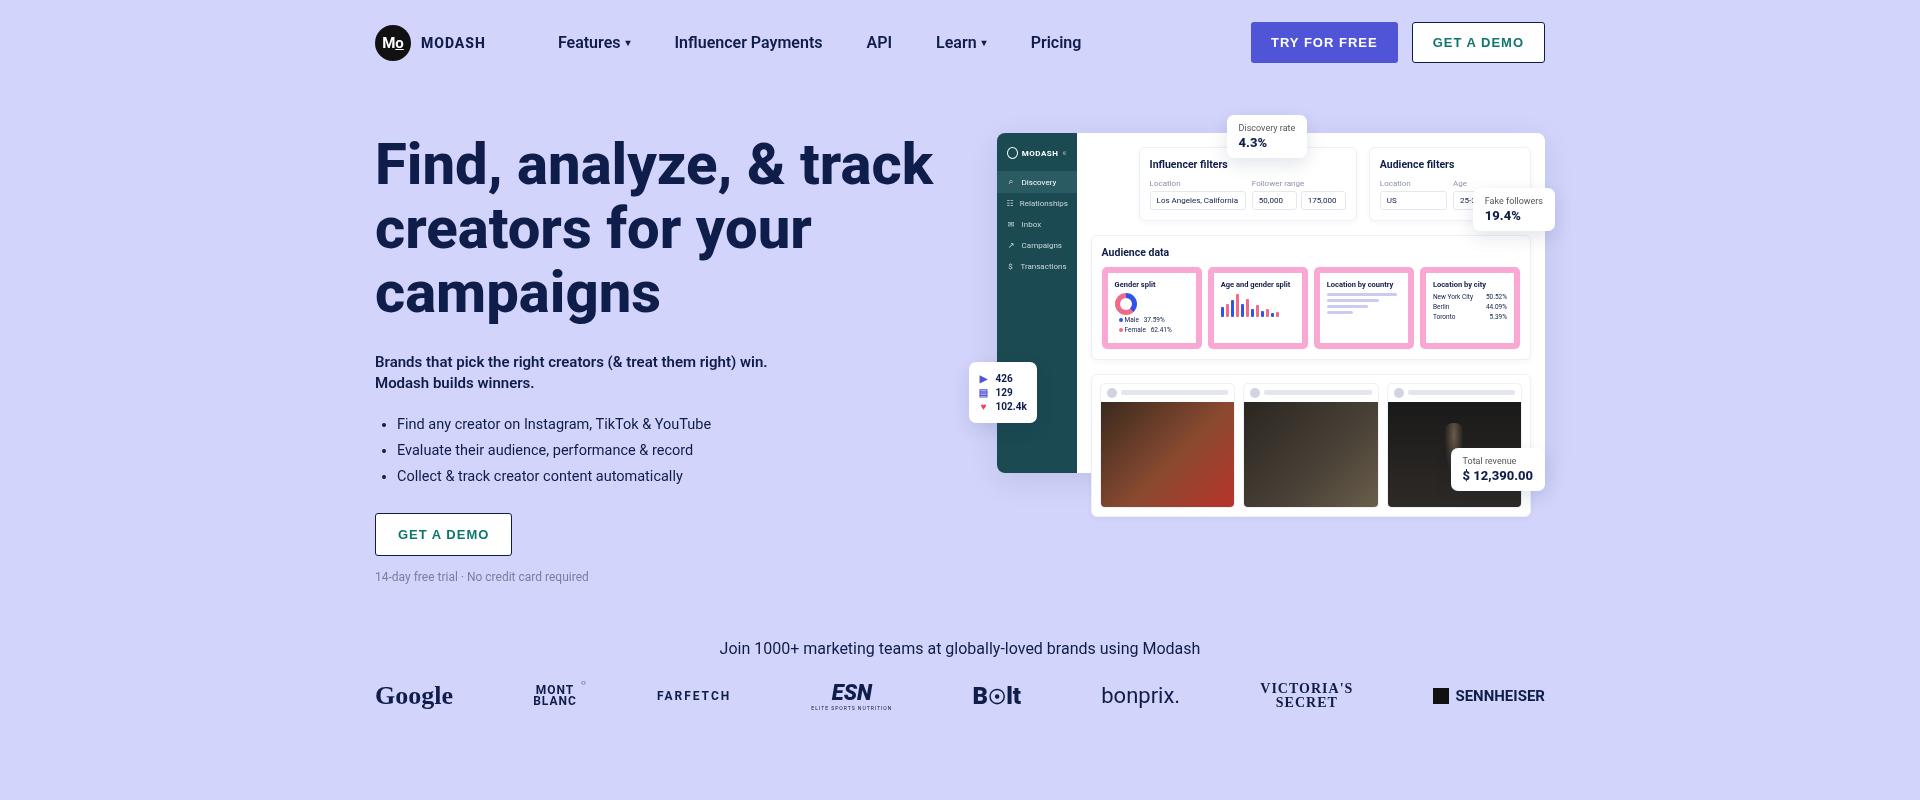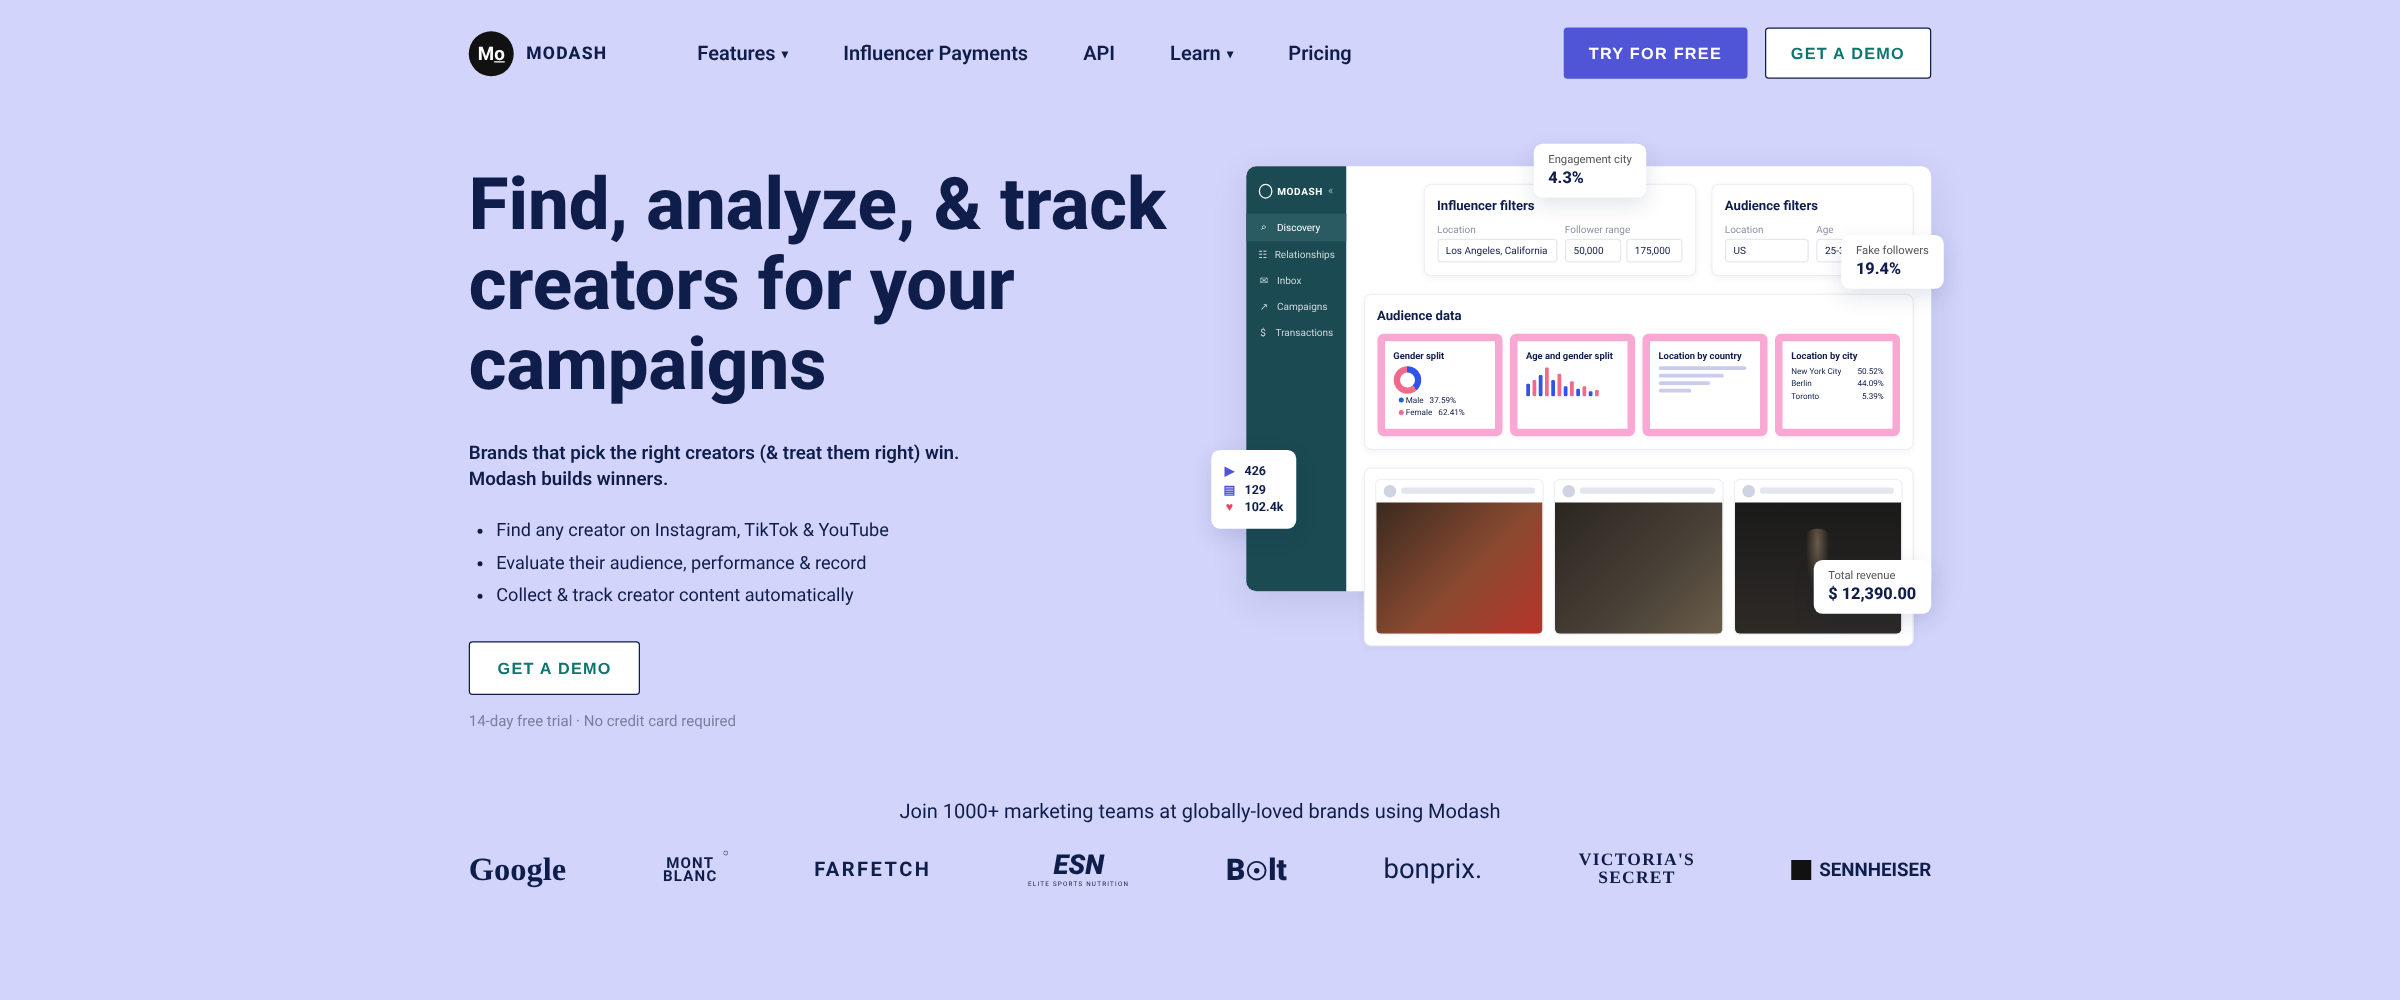--- a/index.html
+++ b/index.html
@@ -87,21 +87,21 @@
 .mi-comment { color:#4f55d6; }
 .mi-heart { color:#f1415f; }
 
 
 .brands-h { text-align:center; font-size:16px; padding:45px 0 22px; }
 .brands { display:flex; justify-content:space-between; align-items:center; gap:20px; flex-wrap:wrap; padding-bottom:30px; }
 .brand { color:#0f1d4a; font-weight:700; text-align:center; }
 .b-google { font-family:serif; font-size:26px; }
 .b-mb { font-size:12px; letter-spacing:1px; line-height:.9; position:relative; }
 .b-mb .r { position:absolute; top:-6px; right:-10px; font-size:8px; }
-.b-ff { font-size:16px; letter-spacing:2px; }
+.b-ff { font-size:12px; letter-spacing:2px; }
 .b-esn { font-style:italic; font-size:22px; font-weight:900; }
 .b-esn-sub { display:block; font-size:5px; letter-spacing:1px; font-style:normal; font-weight:400; }
 .b-bolt { font-size:24px; font-weight:900; }
 .b-bp { font-size:22px; font-weight:400; }
 .b-vs { font-family:serif; font-size:14px; letter-spacing:1px; line-height:1; }
 .b-sen { display:flex; align-items:center; gap:6px; font-size:15px; }
 .sen-sq { width:16px; height:16px; background:#111; }
 </style>
 </head>
 <body>
@@ -294,21 +294,21 @@
                     <span class="av"></span>
                     <span class="nm"></span>
                   </div>
                   <div class="ph ph3"></div>
                 </div>
             </div>
           </div>
         </div>
 
         <div class="bubble bub-eng">
-          <div class="bubble-t">Engagement city</div>
+          <div class="bubble-t">Discovery rate</div>
           <div class="bubble-v">4.3%</div>
         </div>
         <div class="bubble bub-fake">
           <div class="bubble-t">Fake followers</div>
           <div class="bubble-v">19.4%</div>
         </div>
         <div class="bubble bub-rev">
           <div class="bubble-t">Total revenue</div>
           <div class="bubble-v">$  12,390.00</div>
         </div>

